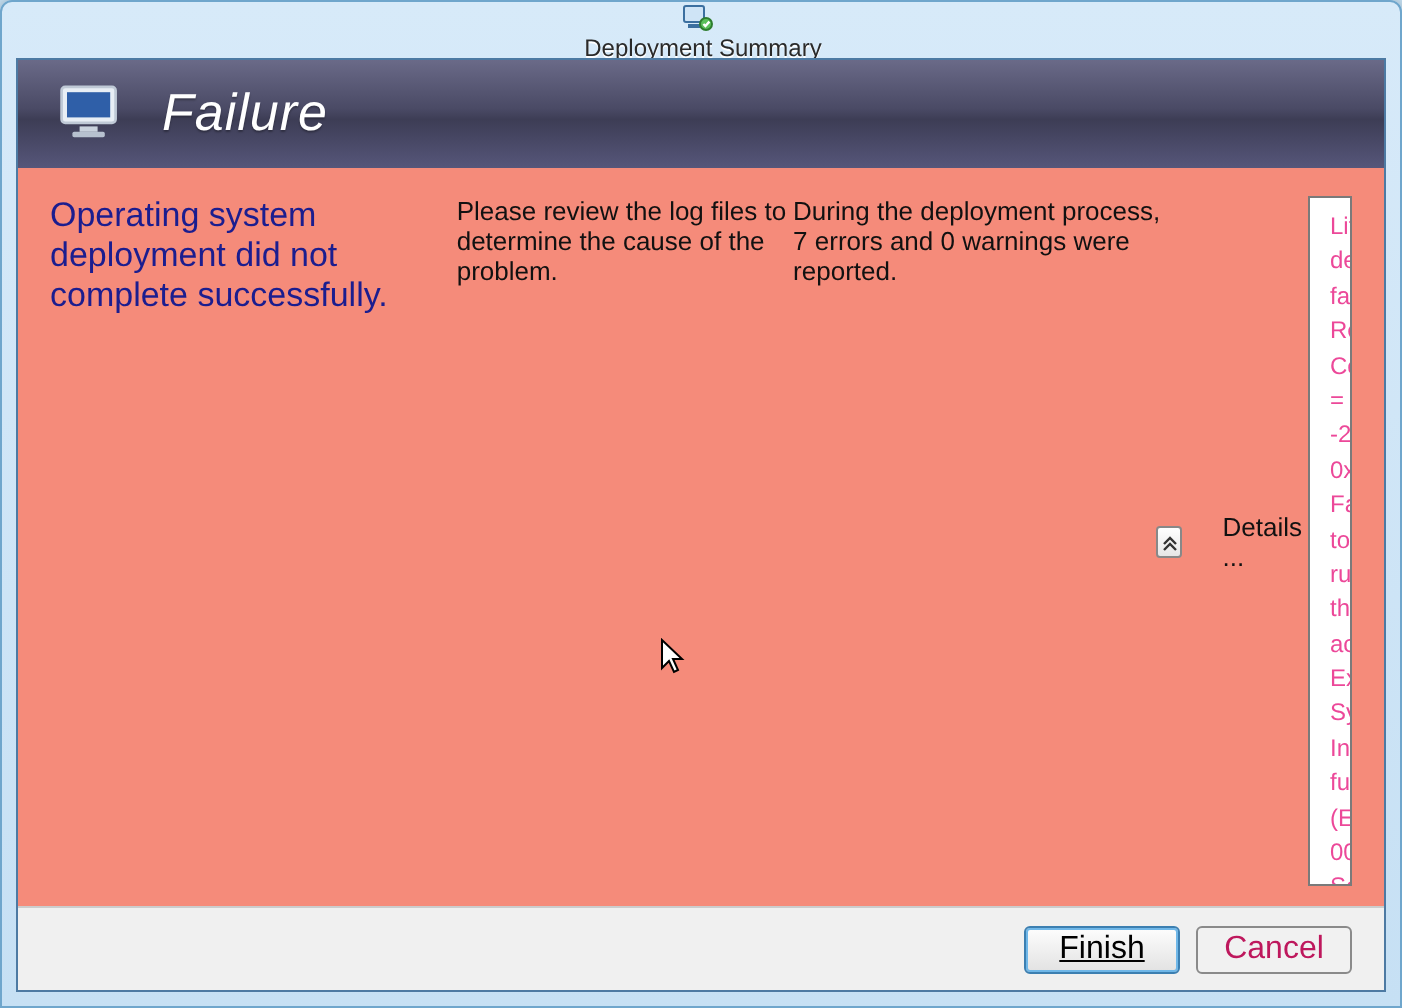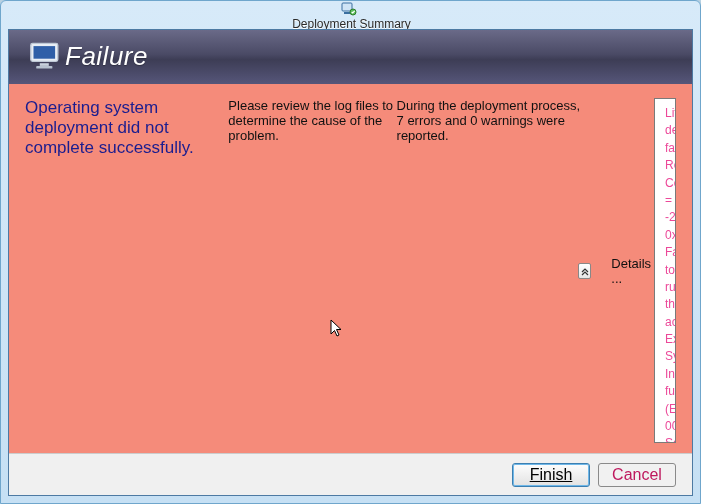--- a/index.html
+++ b/index.html
@@ -40,20 +40,21 @@
   }
   .client {
     position: absolute;
     left: 7px; right: 7px; top: 28px; bottom: 7px;
     background: #fff;
     border: 1px solid #4d7aa3;
     display: flex; flex-direction: column;
   }
   .banner {
     display: flex; align-items: center;
+    gap: 16px;
     padding: 8px 24px 10px 20px;
     background: linear-gradient(#6a6a88, #4a4a65 45%, #3d3d55 55%, #56567a);
     color: #fff;
     height: 54px;
   }
   .banner .monitor-icon { width: 36px; height: 30px; }
   .banner-text { font-size: 26px; font-style: italic; letter-spacing: 0.5px; text-shadow: 0 1px 1px rgba(0,0,0,0.3); }
   .error-panel {
     flex: 1; background: #f58b7a;
     padding: 14px 16px 10px 16px;

